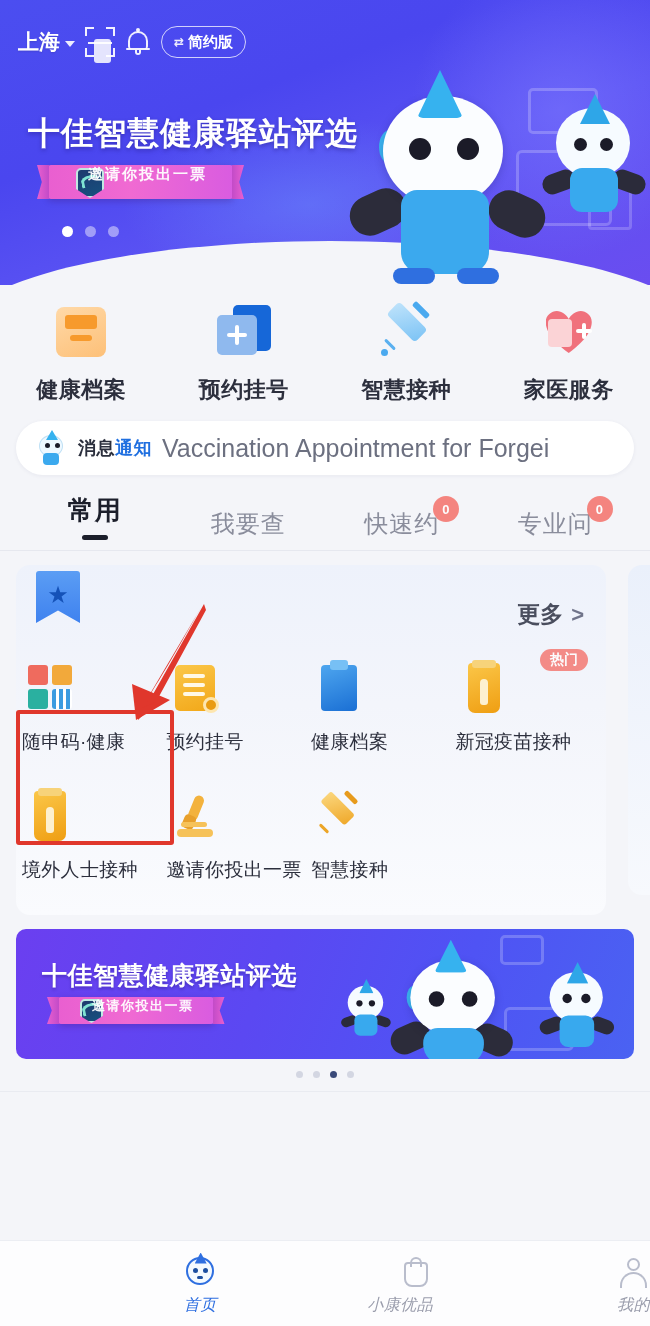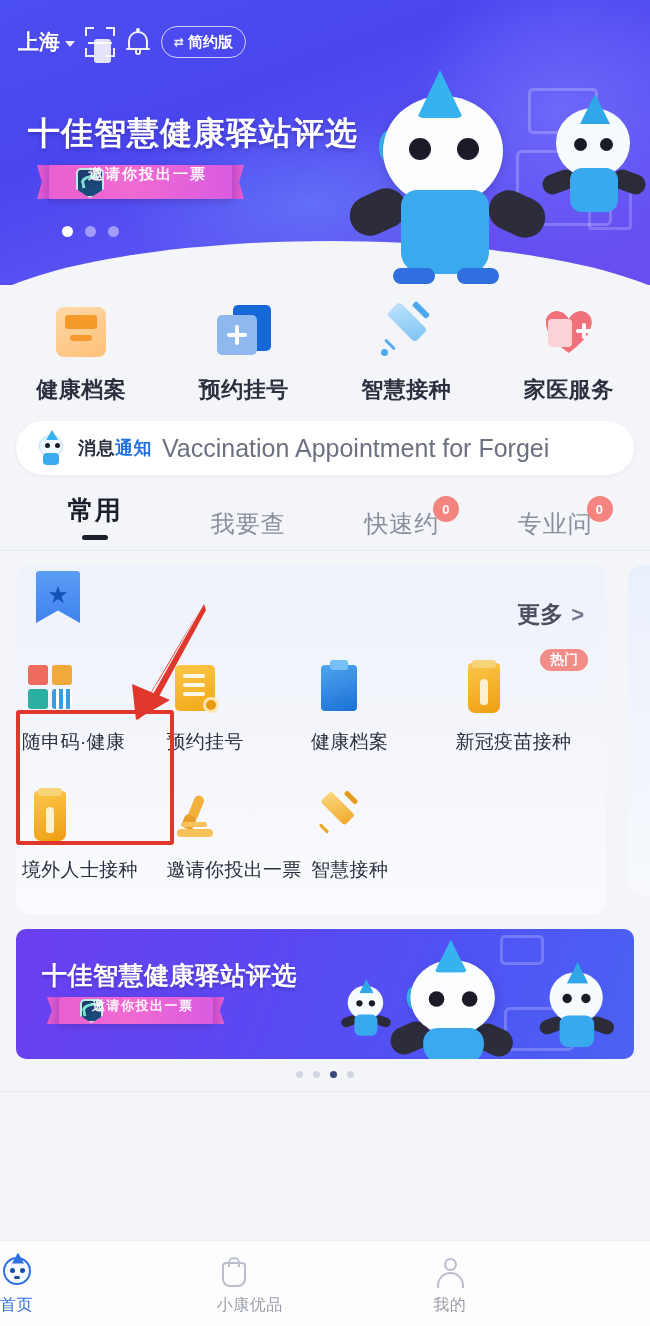--- a/index.html
+++ b/index.html
@@ -321,21 +321,21 @@
   .sec-ic .box { position:absolute; left:2px; top:6px; width:22px; height:18px; background:#2f6fe0; border-radius:3px 3px 5px 5px;}
   .sec-ic .lid { position:absolute; left:7px; top:1px; width:12px; height:6px; background:#2f6fe0; border-radius:3px;}
   .sec-ic .ln { position:absolute; left:10px; top:12px; width:6px; height:7px; background:#fff; border-radius:1px;}
   .sec-title { font-size: 27px; font-weight: 800; color: #1f2230; letter-spacing: 1px; }
 
   
   .tabbar {
     position: absolute; left: 0; bottom: 0; width: 650px; height: 86px; background: #fdfdfe;
     display: flex; border-top: 1px solid #eceef3; z-index: 20;
   }
-  .tb-item { flex: 1; display: flex; flex-direction: column; align-items: flex-start; justify-content: center; gap: 5px; padding-top: 4px; }
+  .tb-item { flex: 1; display: flex; flex-direction: column; align-items: flex-end; justify-content: center; gap: 5px; padding-top: 4px; font-style: italic; }
   .tb-ic { width: 34px; height: 34px; position: relative; }
   .tb-label { font-size: 16px; color: #9a9dac; letter-spacing: .5px; }
   .tb-item.active .tb-label { color: #2f6fe0; }
   
   .tbi-home .circ { position:absolute; left:3px; top:1px; width:28px; height:28px; border-radius:50%;
     background:#f4faff; border: 2px solid #2f6fe0; }
   .tbi-home .cr { position:absolute; left:12px; top:-3px; width:12px; height:11px; background:#2f6fe0;
     clip-path: polygon(50% 0,100% 100%,0 100%); }
   .tbi-home .e { position:absolute; top:12px; width:5px; height:5px; background:#1c4fa0; border-radius:50%; }
   .tbi-home .e.l { left:10px; } .tbi-home .e.r { left:20px; }

